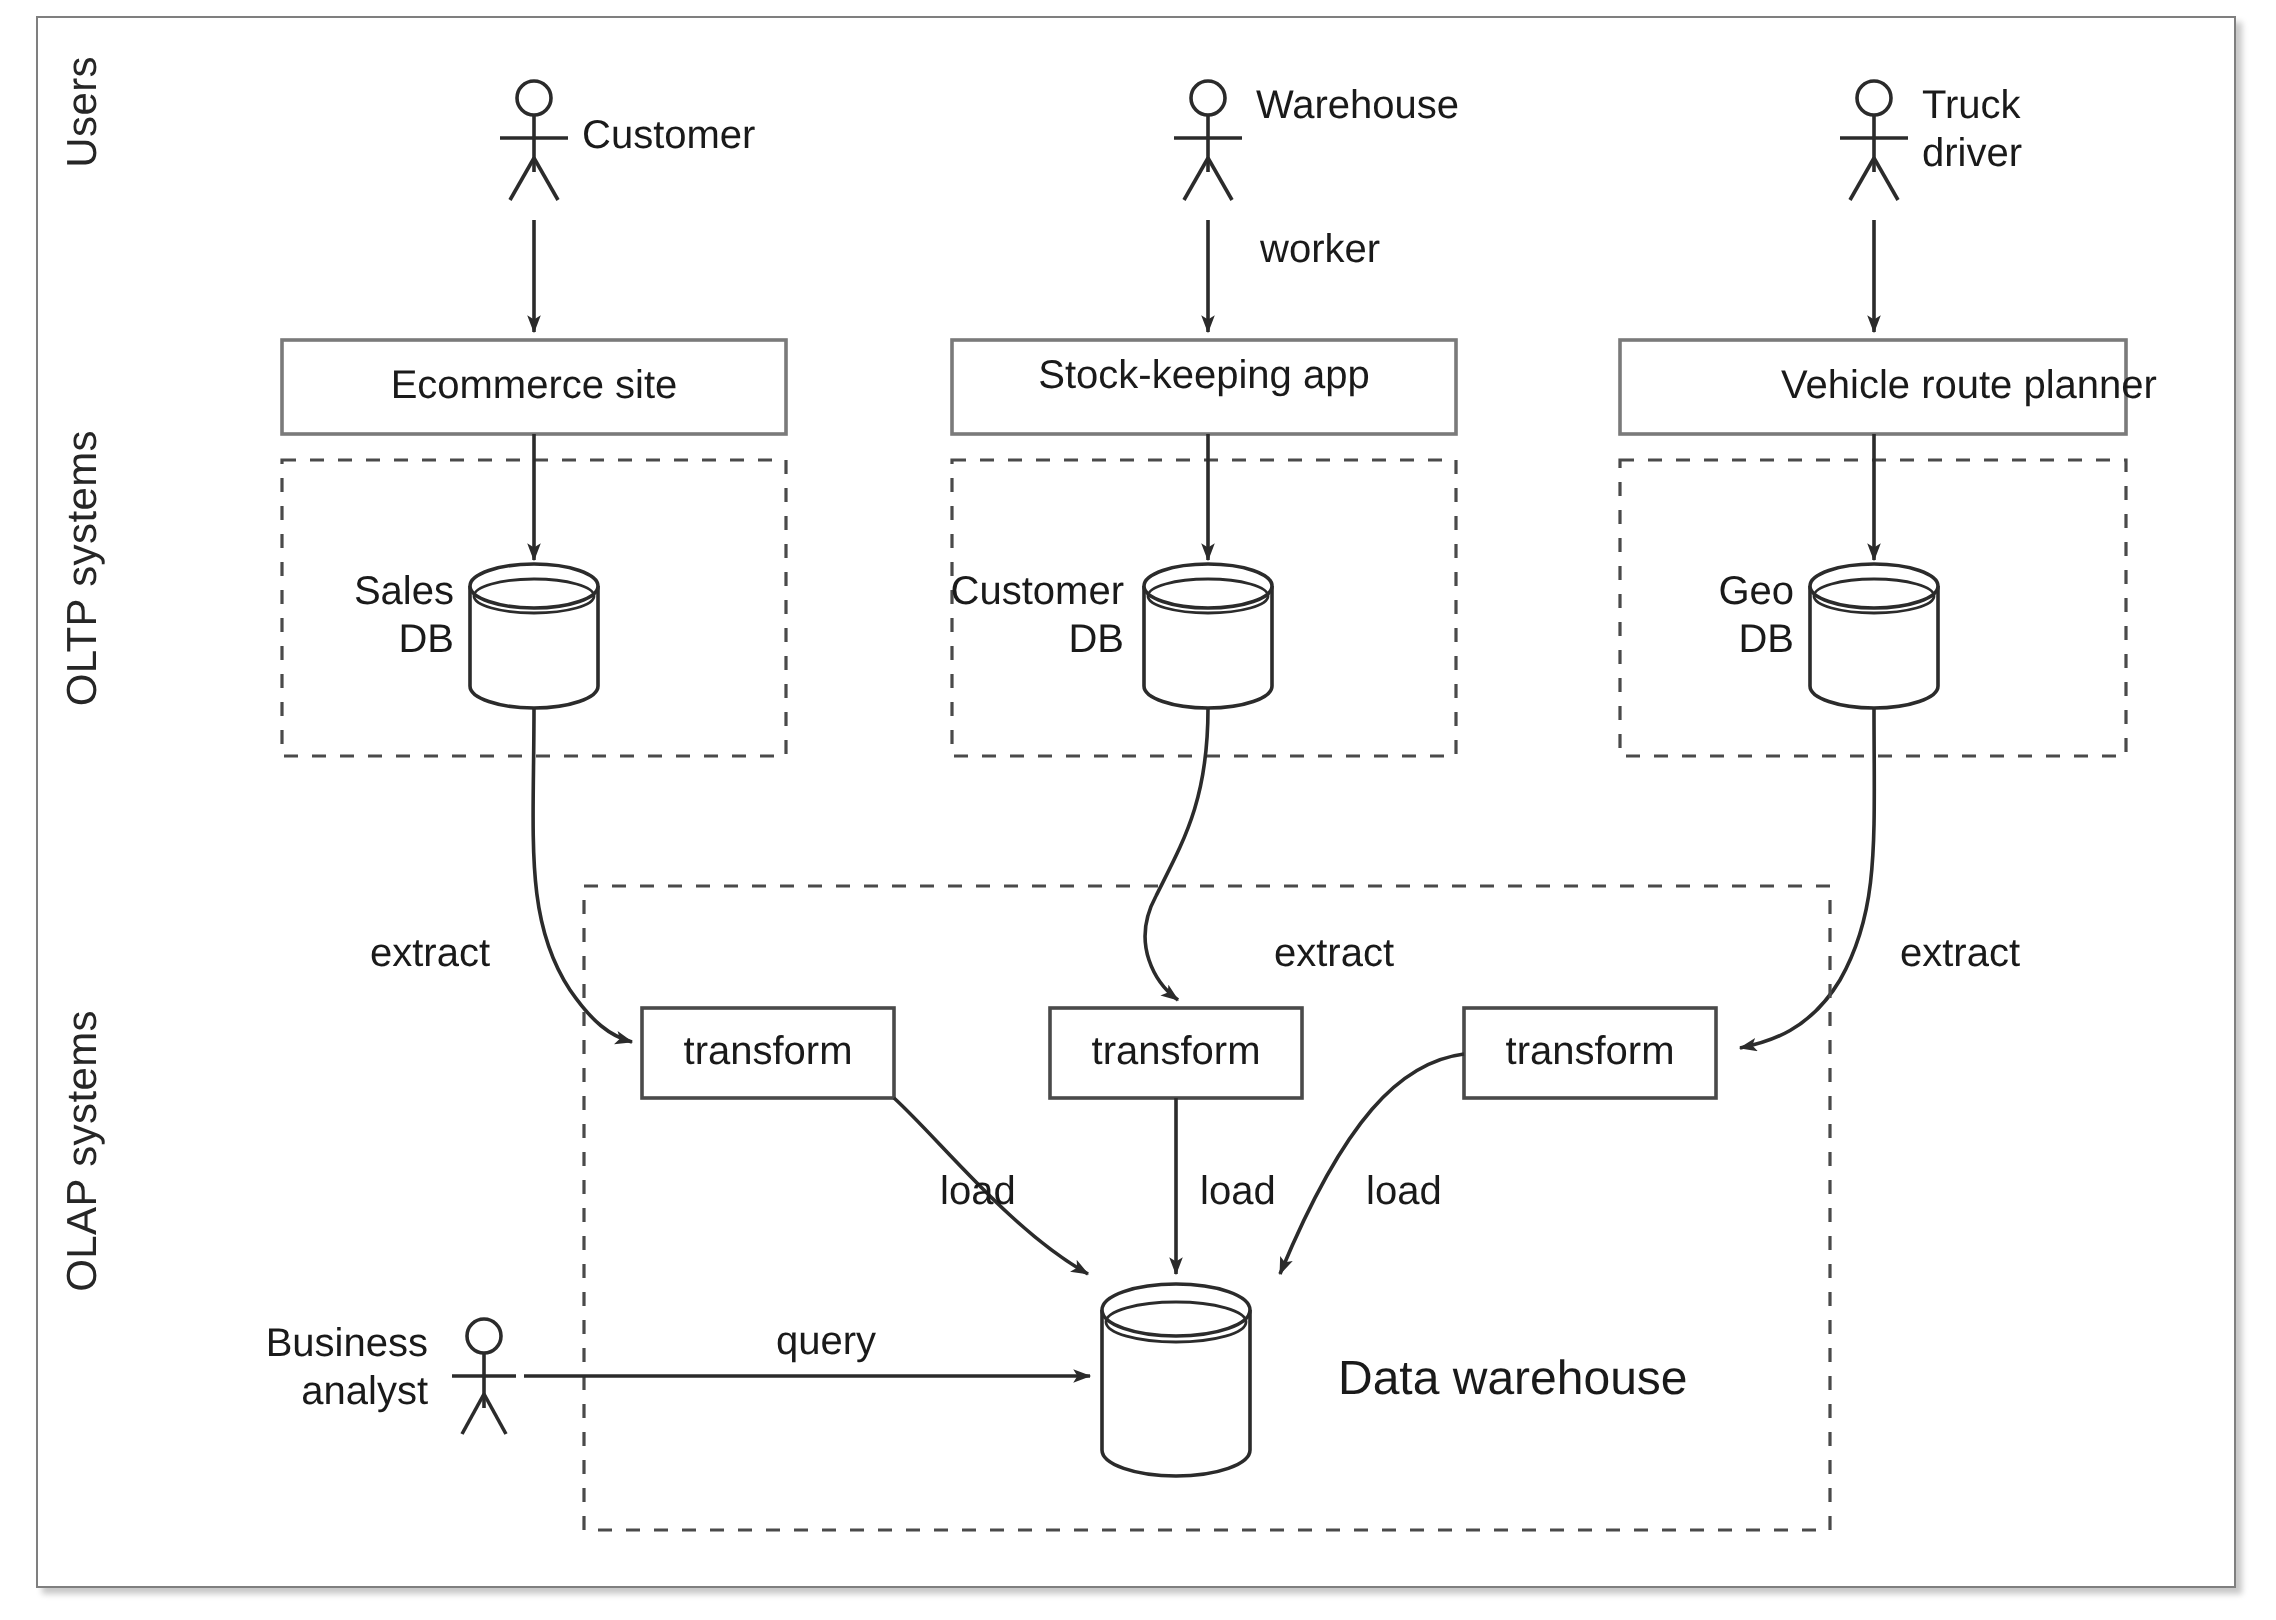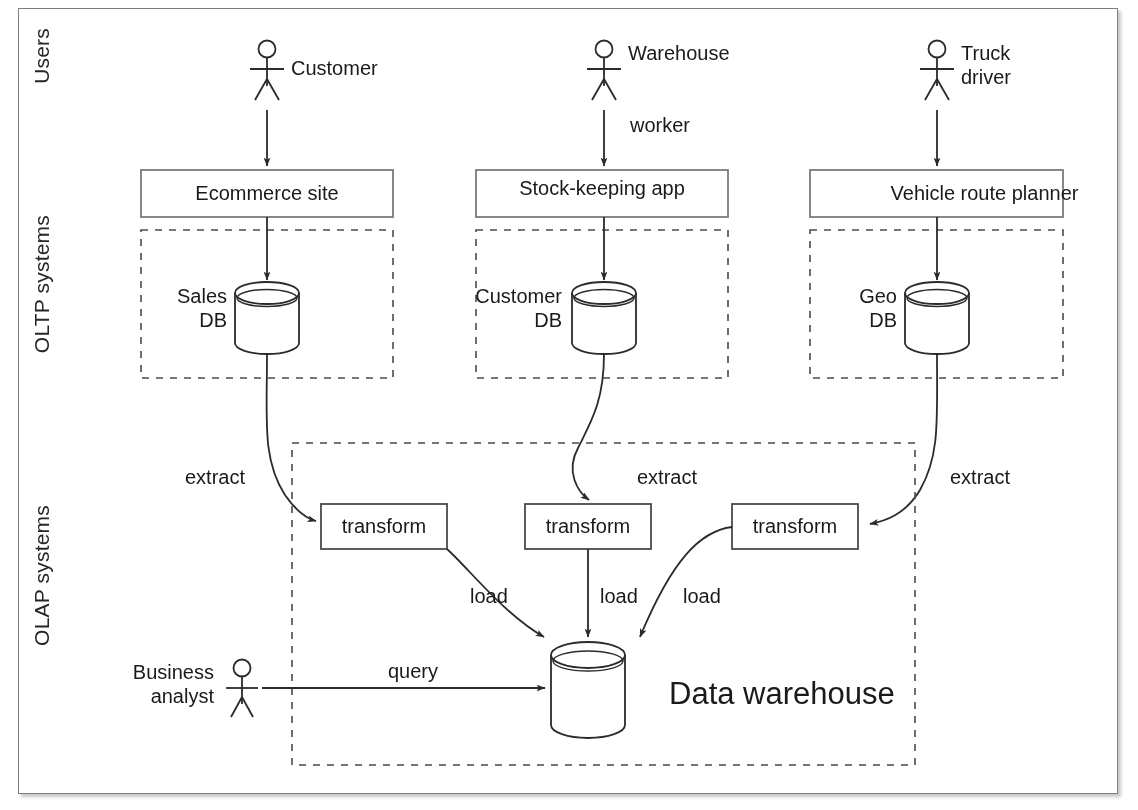--- a/index.html
+++ b/index.html
@@ -45,21 +45,21 @@
     white-space: nowrap;
   }
   .txt {
     position: absolute;
     font-size: 20px;
     color: #1a1a1a;
     white-space: nowrap;
     line-height: 1.18;
   }
   .txt.big {
-    font-size: 31px;
+    font-size: 24px;
   }
   .boxlabel {
     position: absolute;
     display: flex;
     align-items: center;
     justify-content: center;
     font-size: 20px;
     color: #1a1a1a;
     white-space: nowrap;
   }

